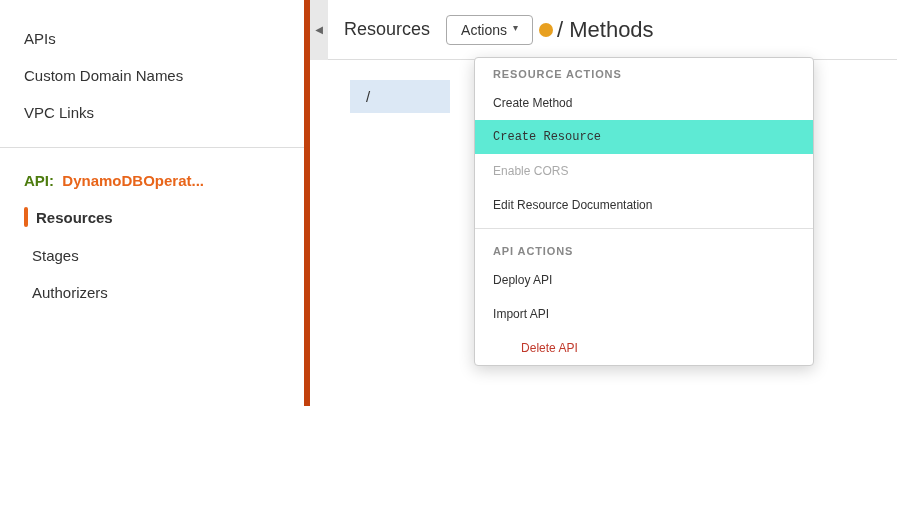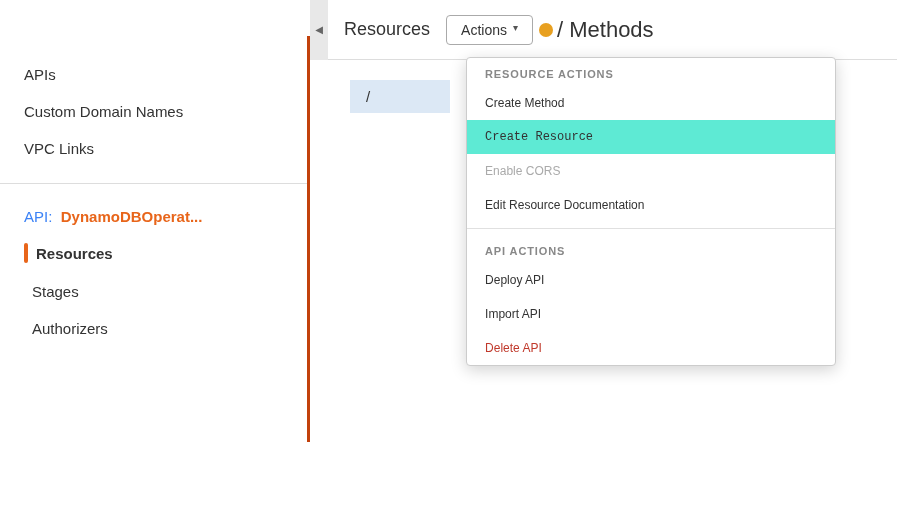--- a/index.html
+++ b/index.html
@@ -12,25 +12,24 @@
       height: 507px;
       overflow: hidden;
       display: flex;
     }
 
     
     .sidebar {
       width: 310px;
       min-width: 310px;
       background: #fff;
-      border-right: 3px solid #c2410c;
+      border-right: 6px solid #c2410c;
       padding: 20px 0;
       height: 406px;
       overflow: hidden;
-      margin-top: 36px;
     }
 
     .sidebar-nav-item {
       padding: 10px 24px;
       font-size: 15px;
       color: #333;
       cursor: pointer;
       display: block;
     }
 
@@ -40,22 +39,22 @@
       margin: 16px 0;
     }
 
     .api-label {
       padding: 8px 24px;
       font-size: 15px;
       color: #333;
     }
 
     .api-label span {
-      color: #3b82f6;
-      font-weight: 400;
+      color: #4d7c0f;
+      font-weight: 700;
     }
 
     .sidebar-section-item {
       padding: 10px 24px;
       font-size: 15px;
       color: #333;
       cursor: pointer;
       display: flex;
       align-items: center;
       gap: 8px;
@@ -160,26 +159,26 @@
       font-size: 15px;
       color: #333;
       width: 100px;
       margin: 10px 20px;
     }
 
     
     .dropdown-menu {
       position: absolute;
       top: 42px;
-      left: 20px;
+      left: 28px;
       background: #fff;
       border: 1px solid #ccc;
       border-radius: 4px;
       box-shadow: 0 4px 16px rgba(0,0,0,0.18);
-      width: 370px;
+      width: 340px;
       z-index: 100;
     }
 
     .dropdown-section-label {
       padding: 10px 18px 6px 18px;
       font-size: 11px;
       font-weight: 700;
       color: #888;
       letter-spacing: 0.08em;
       text-transform: uppercase;
@@ -198,20 +197,21 @@
       font-family: Liberation Mono, monospace;
     }
 
     .dropdown-item.disabled {
       color: #aaa;
       cursor: default;
     }
 
     .dropdown-item.danger {
       color: #c0392b;
+      margin-left: 28px;
     }
 
     .dropdown-divider {
       border: none;
       border-top: 1px solid #e0e0e0;
       margin: 6px 0;
     }
 
     
     .actions-area {

